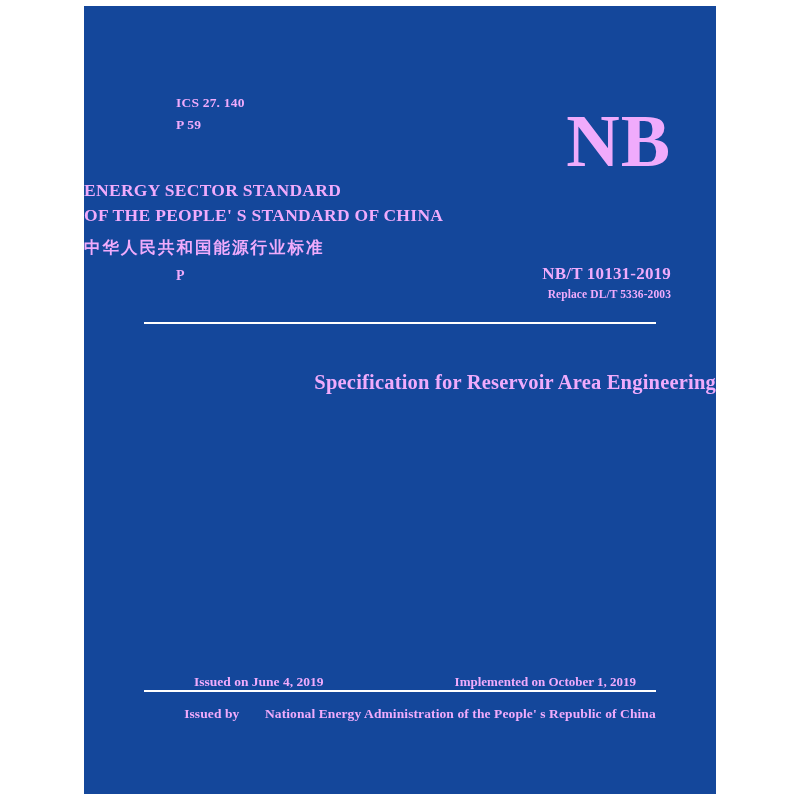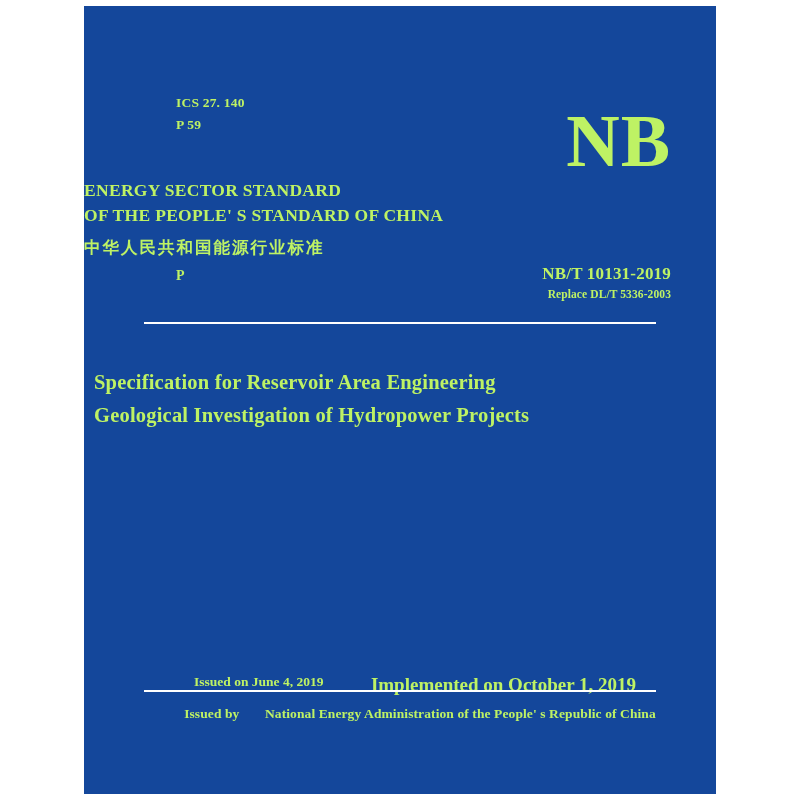--- a/index.html
+++ b/index.html
@@ -19,21 +19,21 @@
     background: #ffffff;
     overflow: hidden;
   }
   .cover {
     position: absolute;
     left: 84px;
     top: 6px;
     width: 632px;
     height: 788px;
     background: #14479b;
-    color: #bef264;
+    color: #f0abfc;
   }
   
   .top-row {
     position: absolute;
     left: 0;
     top: 72px;
     width: 100%;
     height: 80px;
   }
   .ics-block {
@@ -117,22 +117,21 @@
     background: #ffffff;
   }
   .rule-top { top: 316px; }
   .rule-bottom { top: 684px; }
   
   .title-block {
     position: absolute;
     left: 0;
     top: 360px;
     width: 100%;
-    text-align: left;
-    padding-left: 10px;
+    text-align: right;
   }
   .title-en {
     font-size: 20.5px;
     font-weight: bold;
     line-height: 1.6;
     letter-spacing: 0.2px;
   }
   .title-cn {
     margin-top: 12px;
     font-size: 22px;
@@ -150,21 +149,21 @@
   }
   .date-issued {
     position: absolute;
     left: 110px;
     font-size: 13.5px;
     font-weight: bold;
   }
   .date-impl {
     position: absolute;
     right: 80px;
-    font-size: 19px;
+    font-size: 13px;
     font-weight: bold;
   }
   
   .issuer-row {
     position: absolute;
     left: 0;
     top: 700px;
     width: 100%;
     text-align: center;
     font-size: 13.5px;
@@ -201,21 +200,20 @@
       <div class="std-right">
         <div class="std-no">NB/T 10131-2019</div>
         <div class="std-replace">Replace DL/T 5336-2003</div>
       </div>
     </div>
 
     <div class="rule rule-top"></div>
 
     <div class="title-block">
       <div class="title-en">Specification for Reservoir Area Engineering</div>
-      <div class="title-en">Geological Investigation of Hydropower Projects</div>
     </div>
 
     <div class="dates-row">
       <div class="date-issued">Issued on June 4, 2019</div>
       <div class="date-impl">Implemented on October 1, 2019</div>
     </div>
 
     <div class="rule rule-bottom"></div>
 
     <div class="issuer-row">

